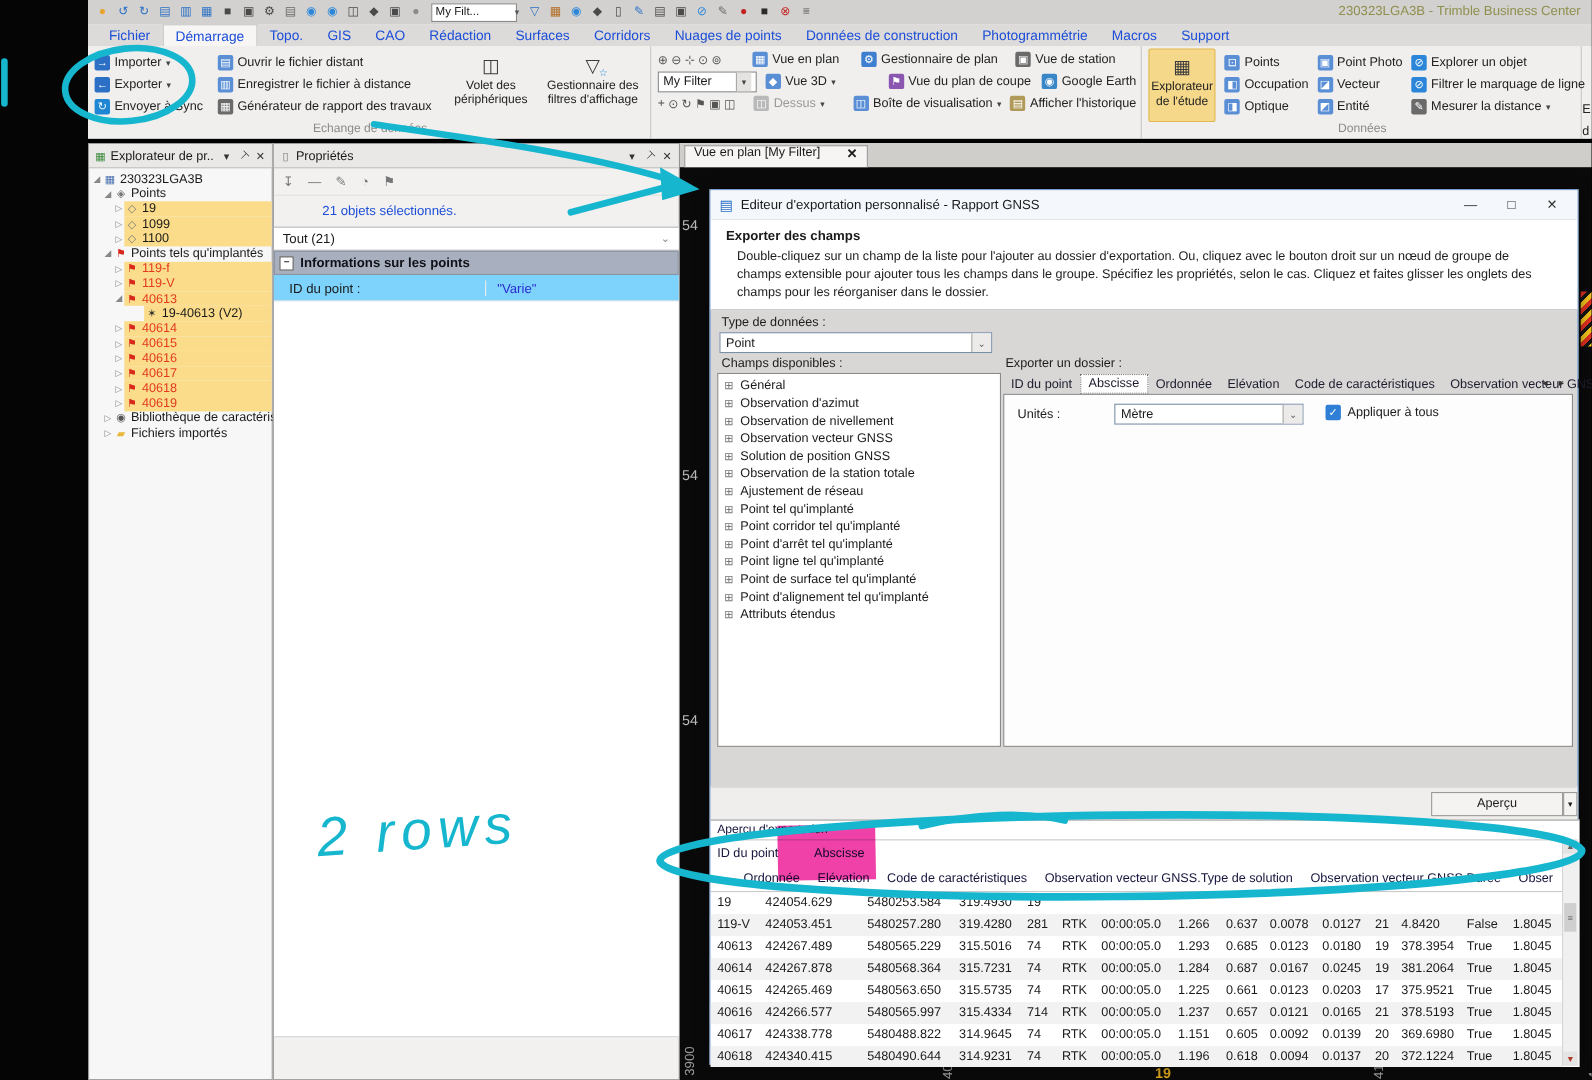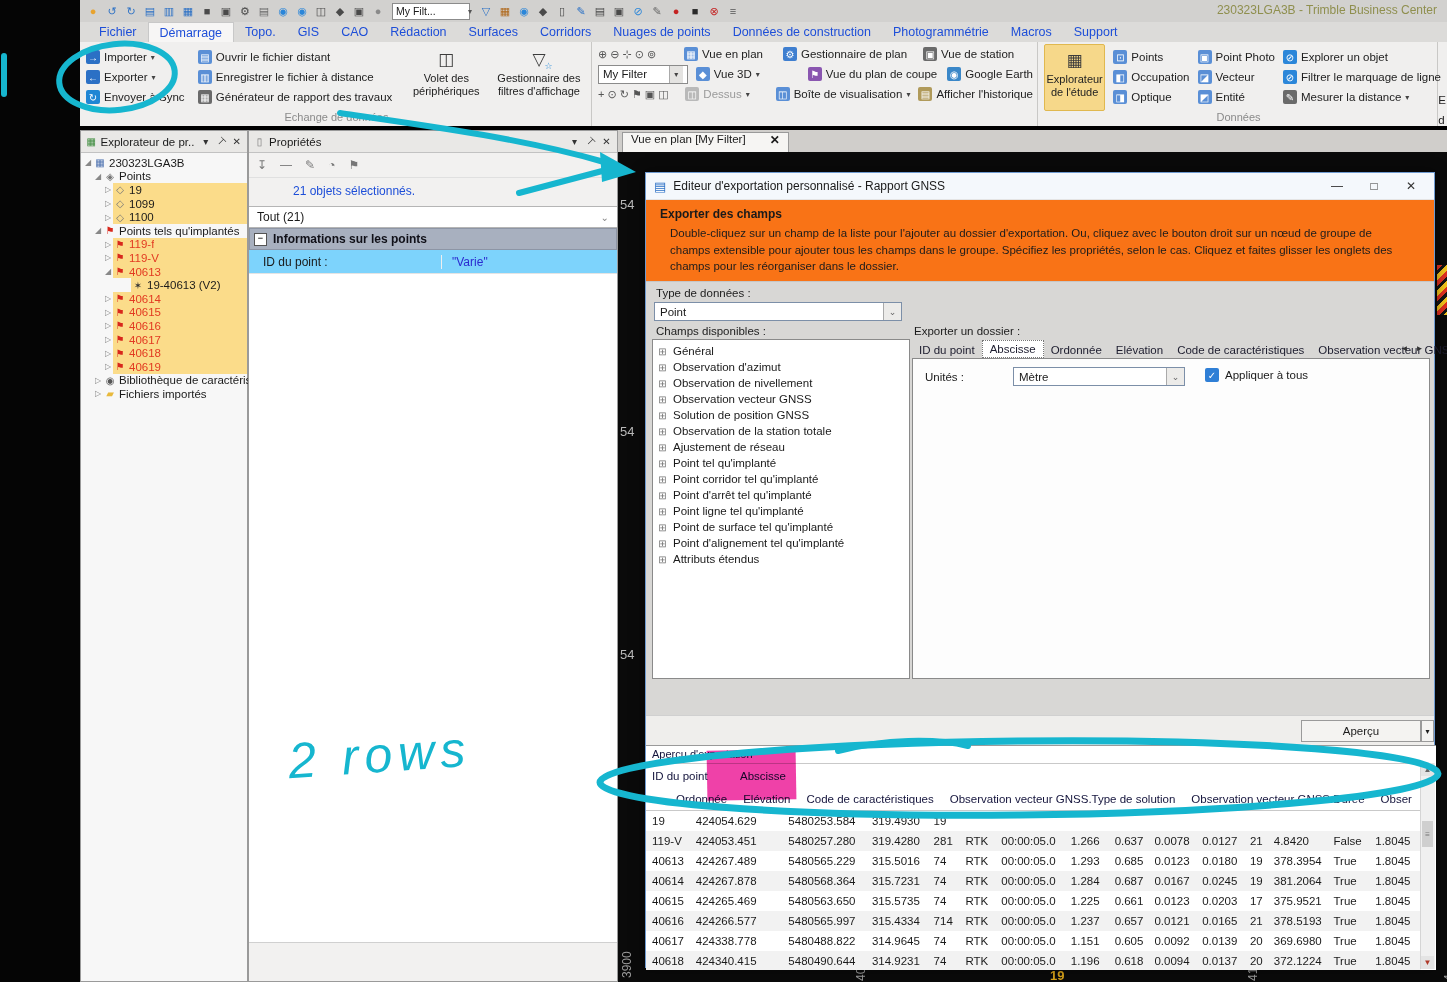--- a/index.html
+++ b/index.html
@@ -72,21 +72,21 @@
   .maplbl{position:absolute;color:#b9b9b9;font-size:13px;}
   .maprot{position:absolute;color:#9a9a9a;font-size:12px;transform:rotate(-90deg);transform-origin:left top;}
   .goldlbl{position:absolute;color:#d8a21a;font-size:13px;font-weight:bold;}
   #edgemarker{position:absolute;right:0;top:135px;width:10px;height:50px;background:repeating-linear-gradient(135deg,#e03020 0 4px,#151515 4px 7px,#f2c31c 7px 11px);}
   
   #dialog{left:645px;top:172px;width:790px;height:796px;background:#d8d7d5;border:1px solid #6f9bd1;box-sizing:border-box;z-index:10;box-shadow:0 0 12px rgba(0,0,0,.55);}
   #dtitle{height:26px;background:#f4f8fc;display:flex;align-items:center;padding:0 8px;gap:7px;font-size:12px;border-bottom:1px solid #e4e4e4;}
   #dtitle .dic{color:#2b70c5;font-size:13px;}
   #dtitle .sp{flex:1;}
   .wbtn{width:30px;text-align:center;font-size:12px;color:#333;}
-  #dhead{height:82px;background:#f97316;padding:7px 14px;box-sizing:border-box;border-bottom:1px solid #c6c6c6;}
+  #dhead{height:82px;background:#ffffff;padding:7px 14px;box-sizing:border-box;border-bottom:1px solid #c6c6c6;}
   #dhead h1{margin:0;font-size:12px;}
   #dhead p{margin:4px 0 0 10px;font-size:11.5px;line-height:1.45;color:#1c1c1c;max-width:740px;}
   .dlbl{position:absolute;font-size:11.5px;color:#1c1c1c;}
   #typecombo{left:8px;top:129px;width:248px;height:19px;}
   .wcombo{background:#fff;border:1px solid #7c8fa8;display:flex;align-items:center;font-size:11.5px;padding-left:5px;box-sizing:border-box;}
   .wcombo .cbx{margin-left:auto;background:#eceBE9;border-left:1px solid #aaa;align-self:stretch;width:17px;display:flex;align-items:center;justify-content:center;color:#666;font-size:9px;}
   #fieldlist{left:6px;top:166px;width:258px;height:340px;background:#fff;border:1px solid #8a8a8a;box-sizing:border-box;padding:3px 0 0 4px;overflow:hidden;}
   .frow{display:flex;align-items:center;gap:5px;height:16px;font-size:11.5px;}
   .frow .exp{color:#777;font-size:10px;width:11px;text-align:center;}
   #tabstrip{left:266px;top:166px;width:518px;height:19px;display:flex;align-items:flex-end;font-size:11.5px;}

